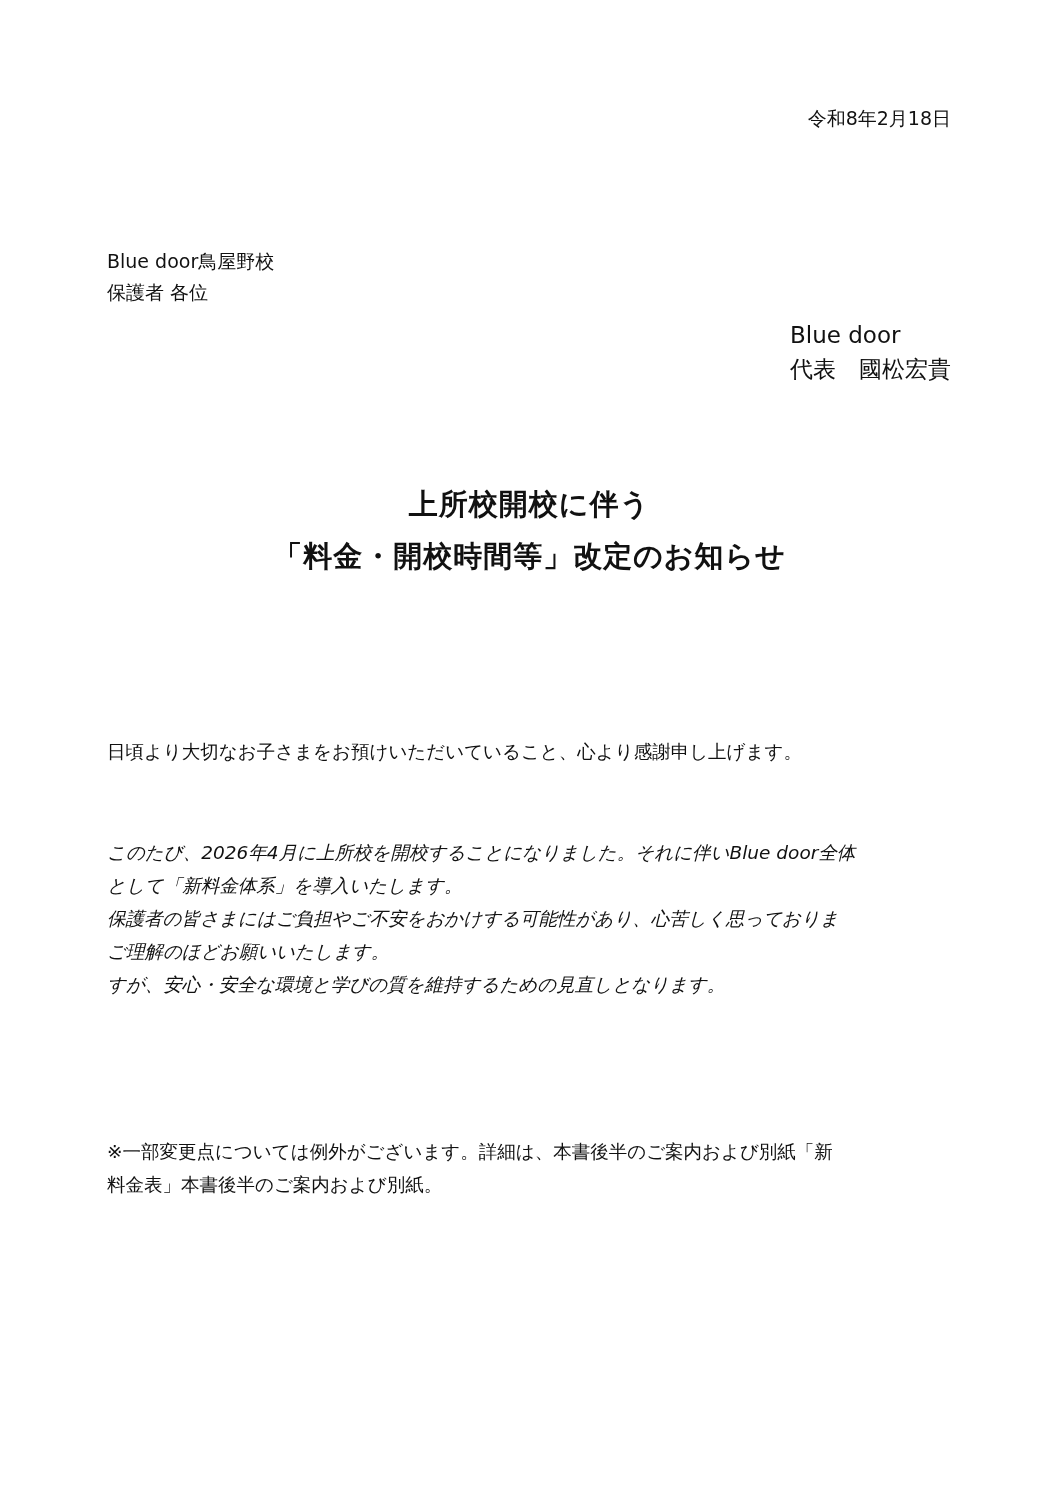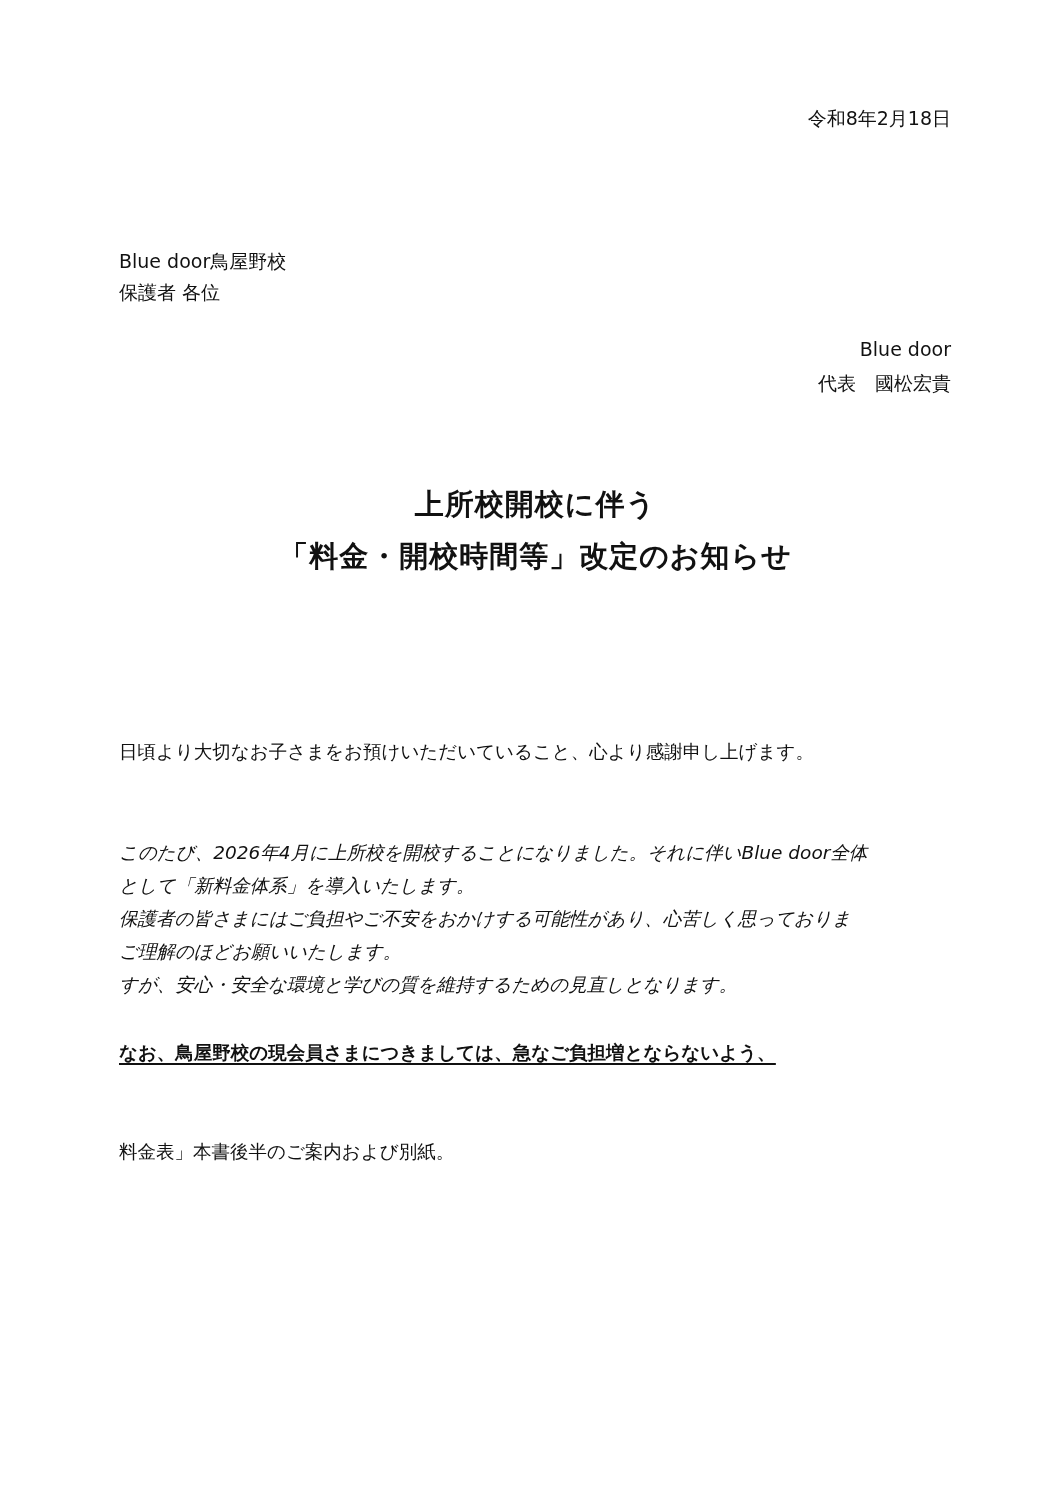--- a/index.html
+++ b/index.html
@@ -4,32 +4,32 @@
 <style>
   html, body { margin: 0; padding: 0; background: #ffffff; }
   body {
     width: 1059px; height: 1497px; position: relative; overflow: hidden;
     font-family: "DejaVu Sans", "Liberation Sans", sans-serif;
     color: #111111;
   }
   .abs { position: absolute; }
   .date { top: 104px; right: 108px; font-size: 19px; line-height: 28px; text-align: left; }
   .recipient { top: 246px; left: 107px; font-size: 19px; line-height: 31px; }
-  .sender { top: 332px; right: 108px; font-size: 19px; line-height: 34px; text-align: right; }
+  .sender { top: 318px; right: 108px; font-size: 23px; line-height: 34px; text-align: left; }
   .title {
     top: 478px; left: 0; width: 1059px; text-align: center;
     font-size: 29px; font-weight: bold; line-height: 52px; letter-spacing: 1px;
   }
   .body-block { left: 107px; width: 850px; font-size: 18.5px; line-height: 33px; }
   .p1 { top: 735px; }
   .p2 { top: 836px; font-style: italic; }
   .p3 { top: 1036px; font-weight: bold; }
   .p3 span { text-decoration: underline; text-underline-offset: 4px; text-decoration-thickness: 2px; }
   .p4 { top: 1135px; }
-  .line { display: block; white-space: nowrap; margin-left: 12px; }
+  .line { display: block; white-space: nowrap; }
 </style>
 </head>
 <body>
 
 <div class="abs date">令和8年2月18日</div>
 
 <div class="abs recipient">
   <span class="line">Blue door鳥屋野校</span>
   <span class="line">保護者 各位</span>
 </div>
@@ -50,18 +50,18 @@
 
 <div class="abs body-block p2">
   <span class="line">このたび、2026年4月に上所校を開校することになりました。それに伴いBlue door全体</span>
   <span class="line">として「新料金体系」を導入いたします。</span>
   <span class="line">保護者の皆さまにはご負担やご不安をおかけする可能性があり、心苦しく思っておりま</span>
   <span class="line">ご理解のほどお願いいたします。</span>
   <span class="line">すが、安心・安全な環境と学びの質を維持するための見直しとなります。</span>
 </div>
 
 <div class="abs body-block p3">
-  <span class="line"><span>なお、鳥屋野校の現会員さまにつきましては、急なご負担増とならないよう、</span></span>
 </div>
 
 <div class="abs body-block p4">
+  <span class="line">※一部変更点については例外がございます。詳細は、本書後半のご案内および別紙「新</span>
   <span class="line">料金表」本書後半のご案内および別紙。</span>
 </div>
 
 </body></html>

